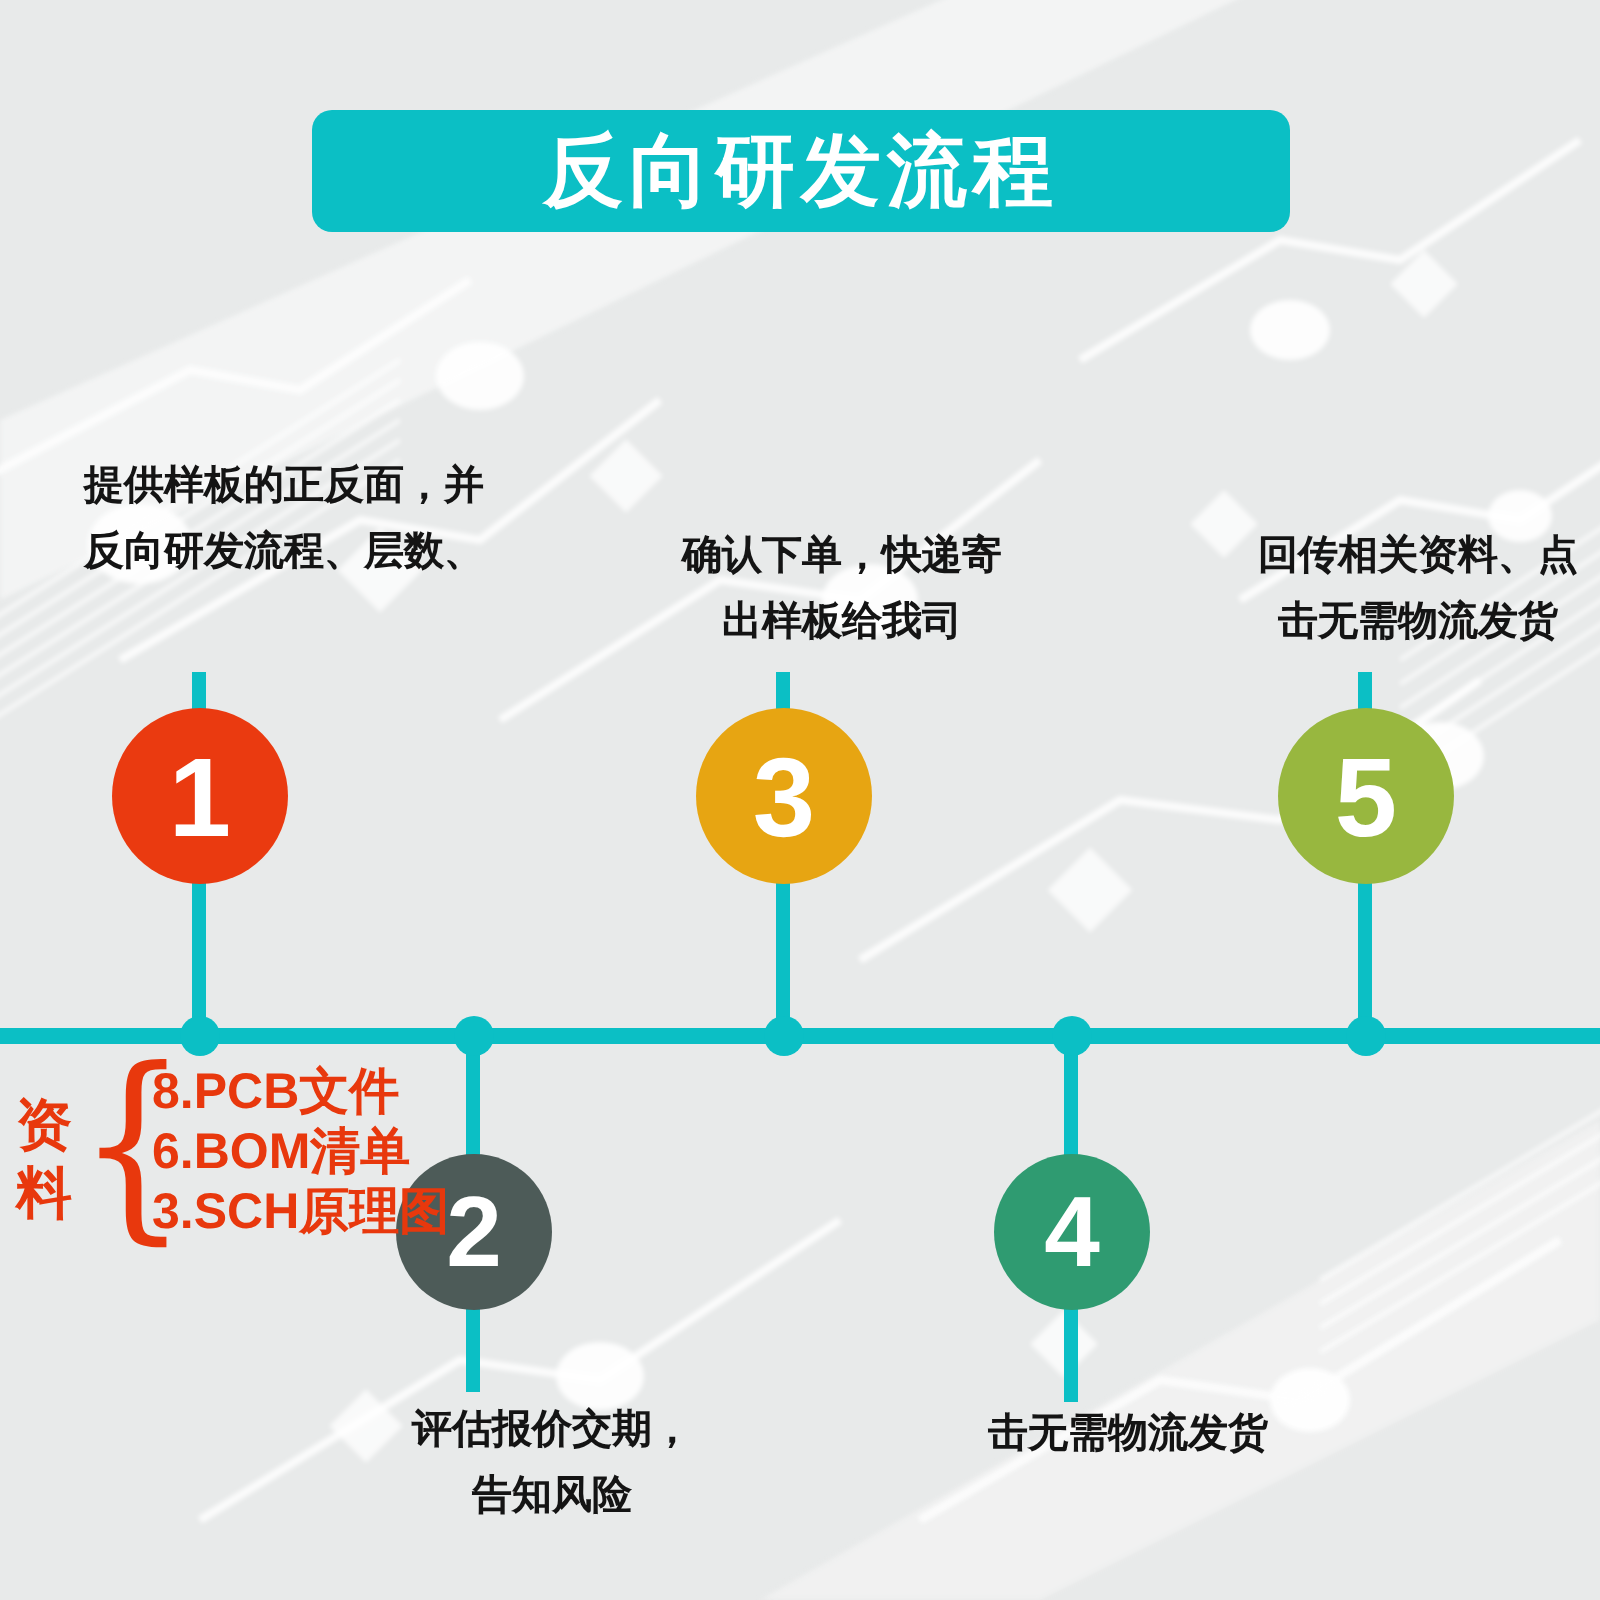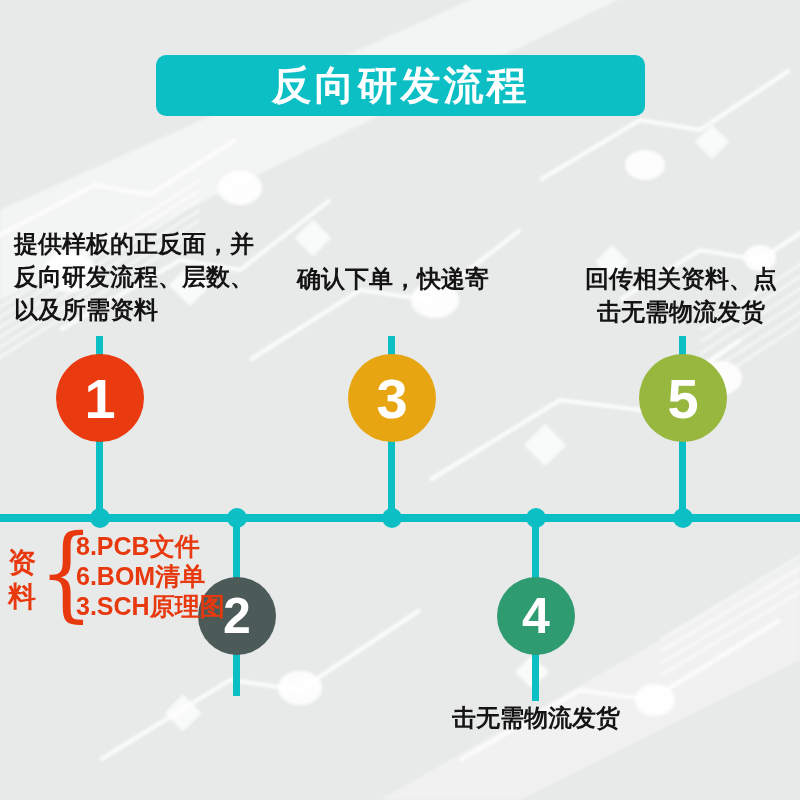--- a/index.html
+++ b/index.html
@@ -13,21 +13,21 @@
 
   .timeline{position:absolute;left:0;top:514px;width:800px;height:8px;}
   .vline{position:absolute;width:7px;}
   .dot{position:absolute;width:20px;height:20px;border-radius:50%;top:508px;}
 
   .circle{position:absolute;border-radius:50%;display:flex;align-items:center;justify-content:center;
     color:#fff;font-weight:bold;}
   .circle.big{width:88px;height:88px;top:354px;font-size:56px;}
   .circle.small{width:78px;height:78px;top:577px;font-size:50px;}
 
-  .step-text{position:absolute;color:#141414;font-weight:bold;font-size:24px;line-height:33px;}
+  .step-text{position:absolute;color:#141414;font-weight:bold;font-size:20px;line-height:33px;margin-left:28px;}
   .t-left{text-align:left;}
   .t-center{text-align:center;}
 
   .materials-label{position:absolute;left:6px;top:546px;width:32px;font-size:28px;font-weight:bold;
     line-height:34px;text-align:center;}
   .materials-brace{position:absolute;left:34px;top:522px;font-family:"DejaVu Serif",serif;
     font-size:102px;line-height:102px;font-weight:normal;transform:scaleX(0.85);}
   .materials-list{position:absolute;left:76px;top:531px;font-size:25px;font-weight:bold;line-height:30px;}
 </style>
 </head>
@@ -124,28 +124,32 @@
   <div class="circle small" style="left: 198px; background-color: rgb(77, 91, 88);">
     <span>2</span>
     </div>
   <div class="circle small" style="left: 497px; background-color: rgb(47, 155, 113);">
     <span>4</span>
     </div>
 
   <div class="step-text t-left" style="left:14px;top:227px;width:290px;">
     <div>提供样板的正反面，并</div>
     <div>反向研发流程、层数、</div>
-    <div>以及所需资料</div>
   </div>
   <div class="step-text t-center" style="left:262px;top:262px;width:262px;">
     <div>确认下单，快递寄</div>
+    <div>出样板给我司</div>
   </div>
   <div class="step-text t-center" style="left:550px;top:262px;width:262px;">
     <div>回传相关资料、点</div>
     <div>击无需物流发货</div>
+  </div>
+  <div class="step-text t-center" style="left:148px;top:699px;width:200px;">
+    <div>评估报价交期，</div>
+    <div>告知风险</div>
   </div>
   <div class="step-text t-center" style="left:416px;top:701px;width:240px;">
     <div>击无需物流发货</div>
   </div>
 
   <div class="materials-label" style="color: rgb(232, 56, 13);">
     <div>资</div>
     <div>料</div>
   </div>
   <div class="materials-brace" style="color: rgb(232, 56, 13);">{</div>

